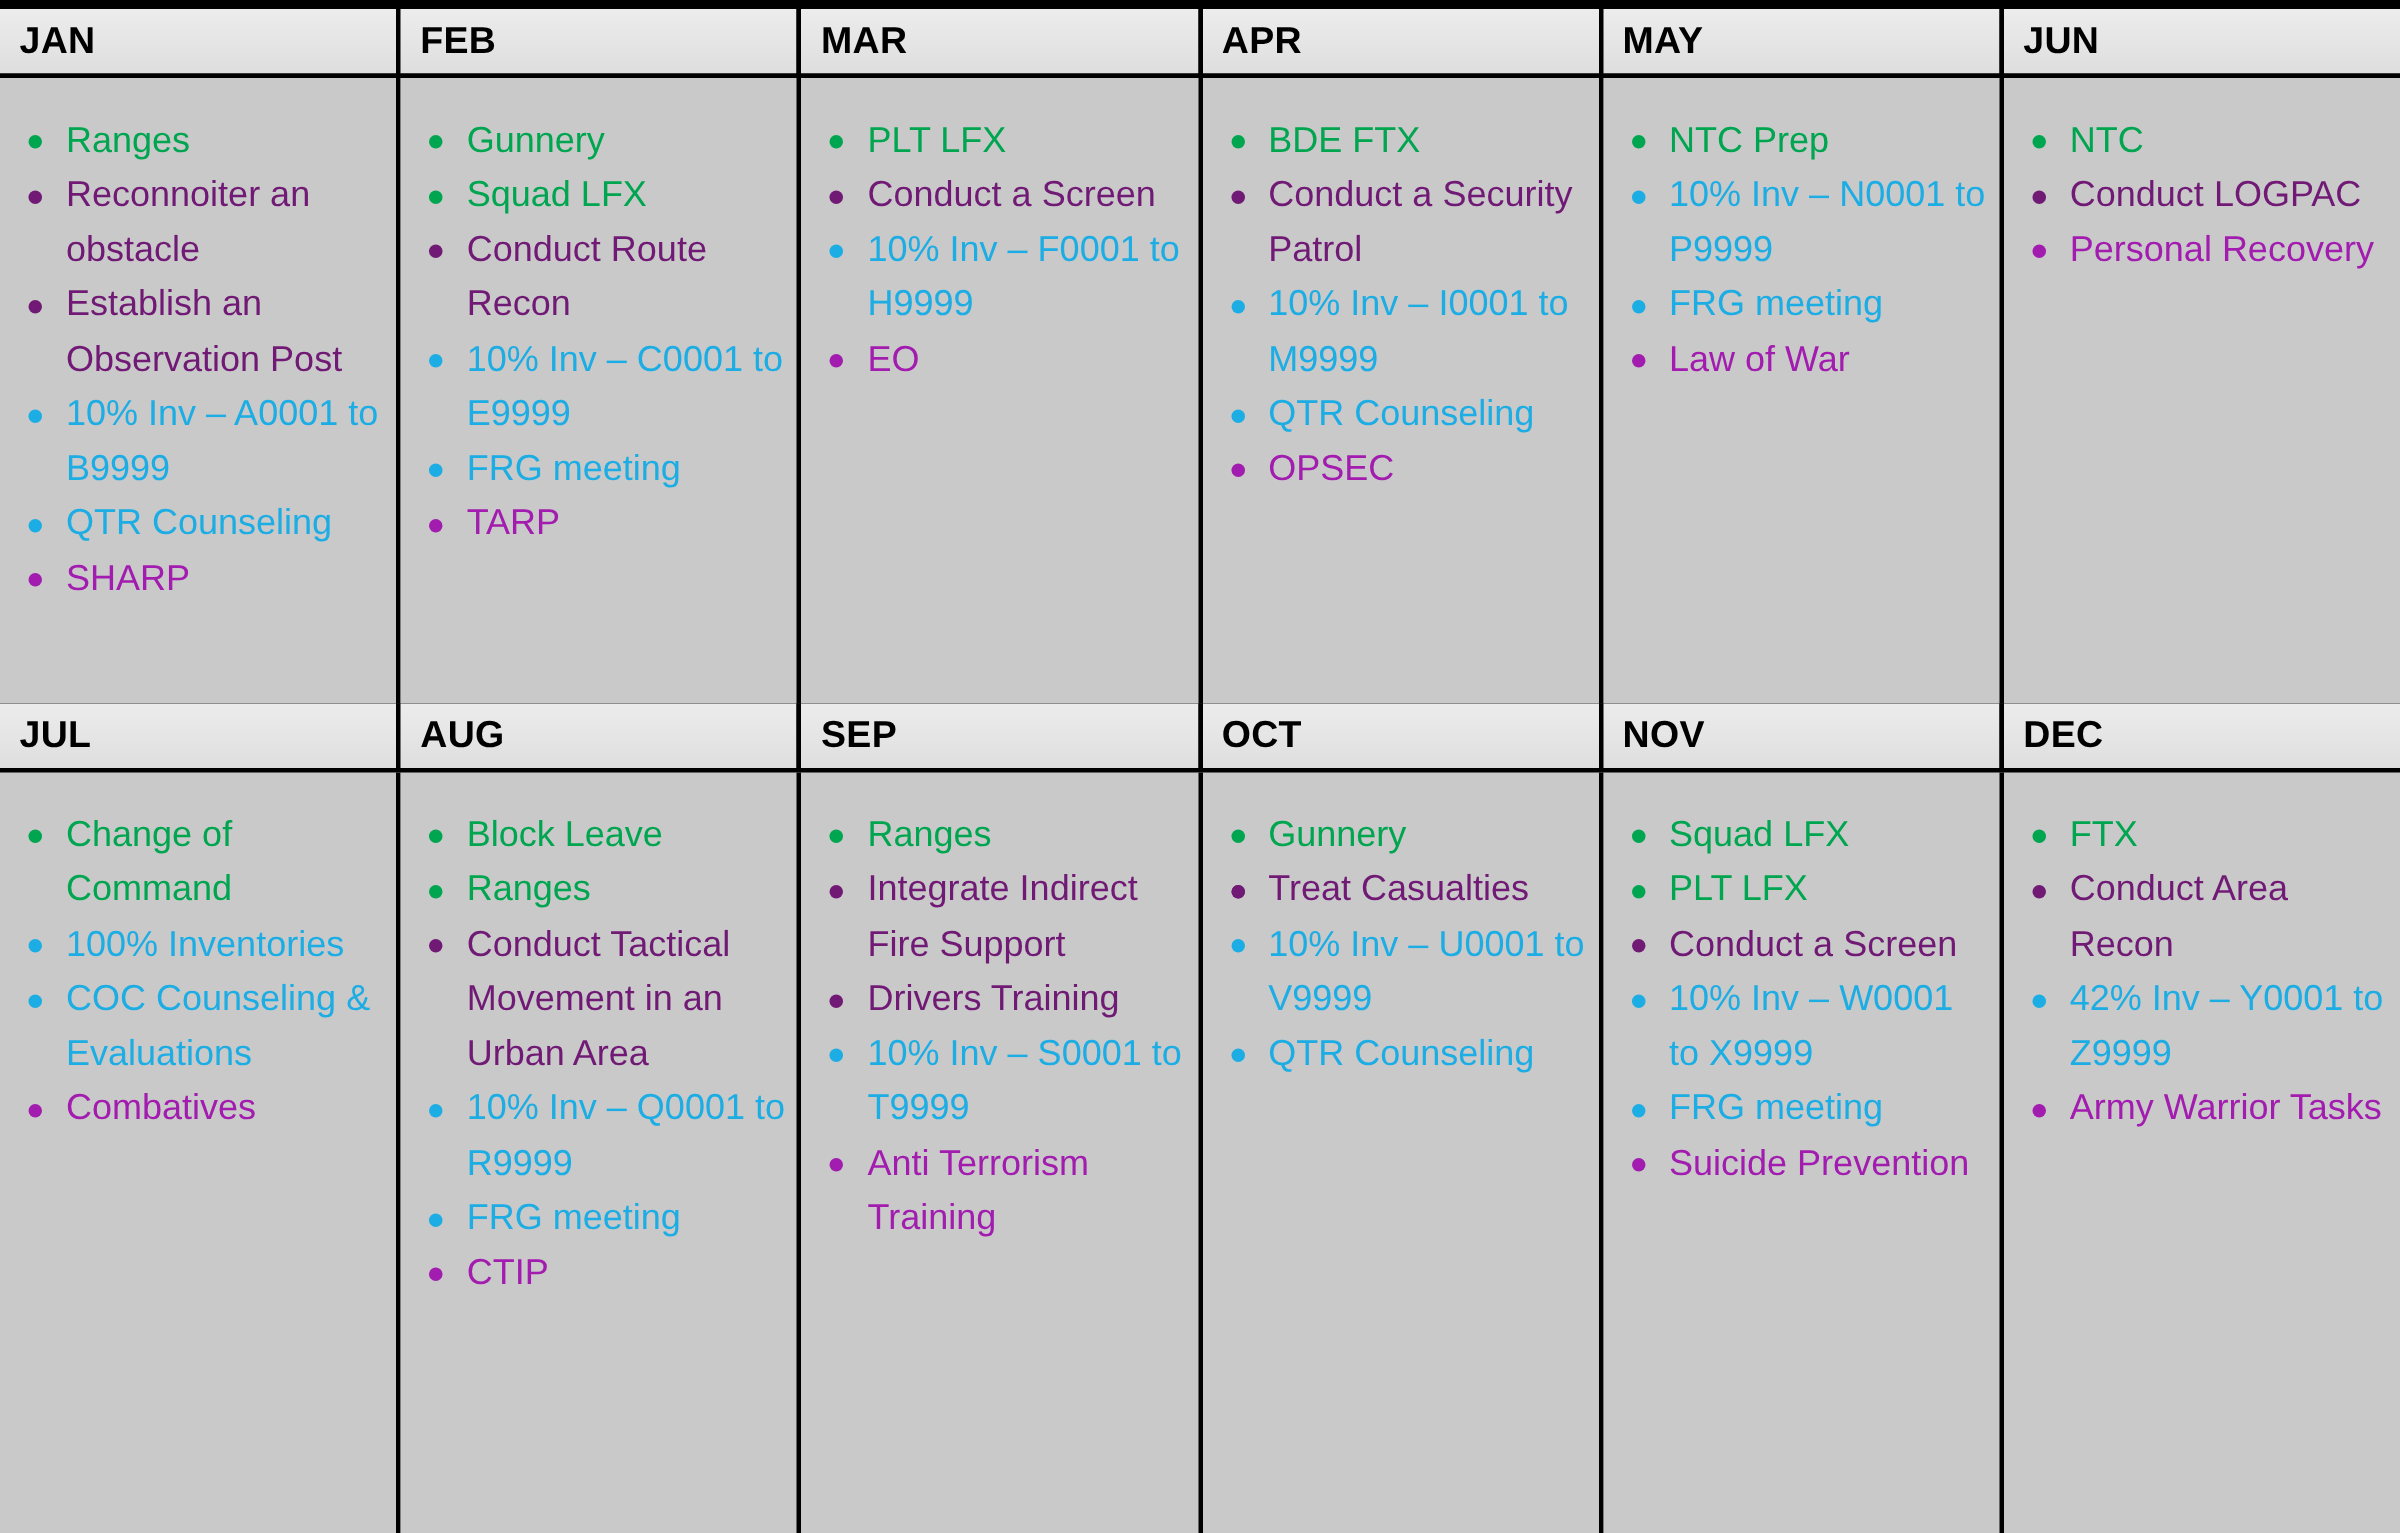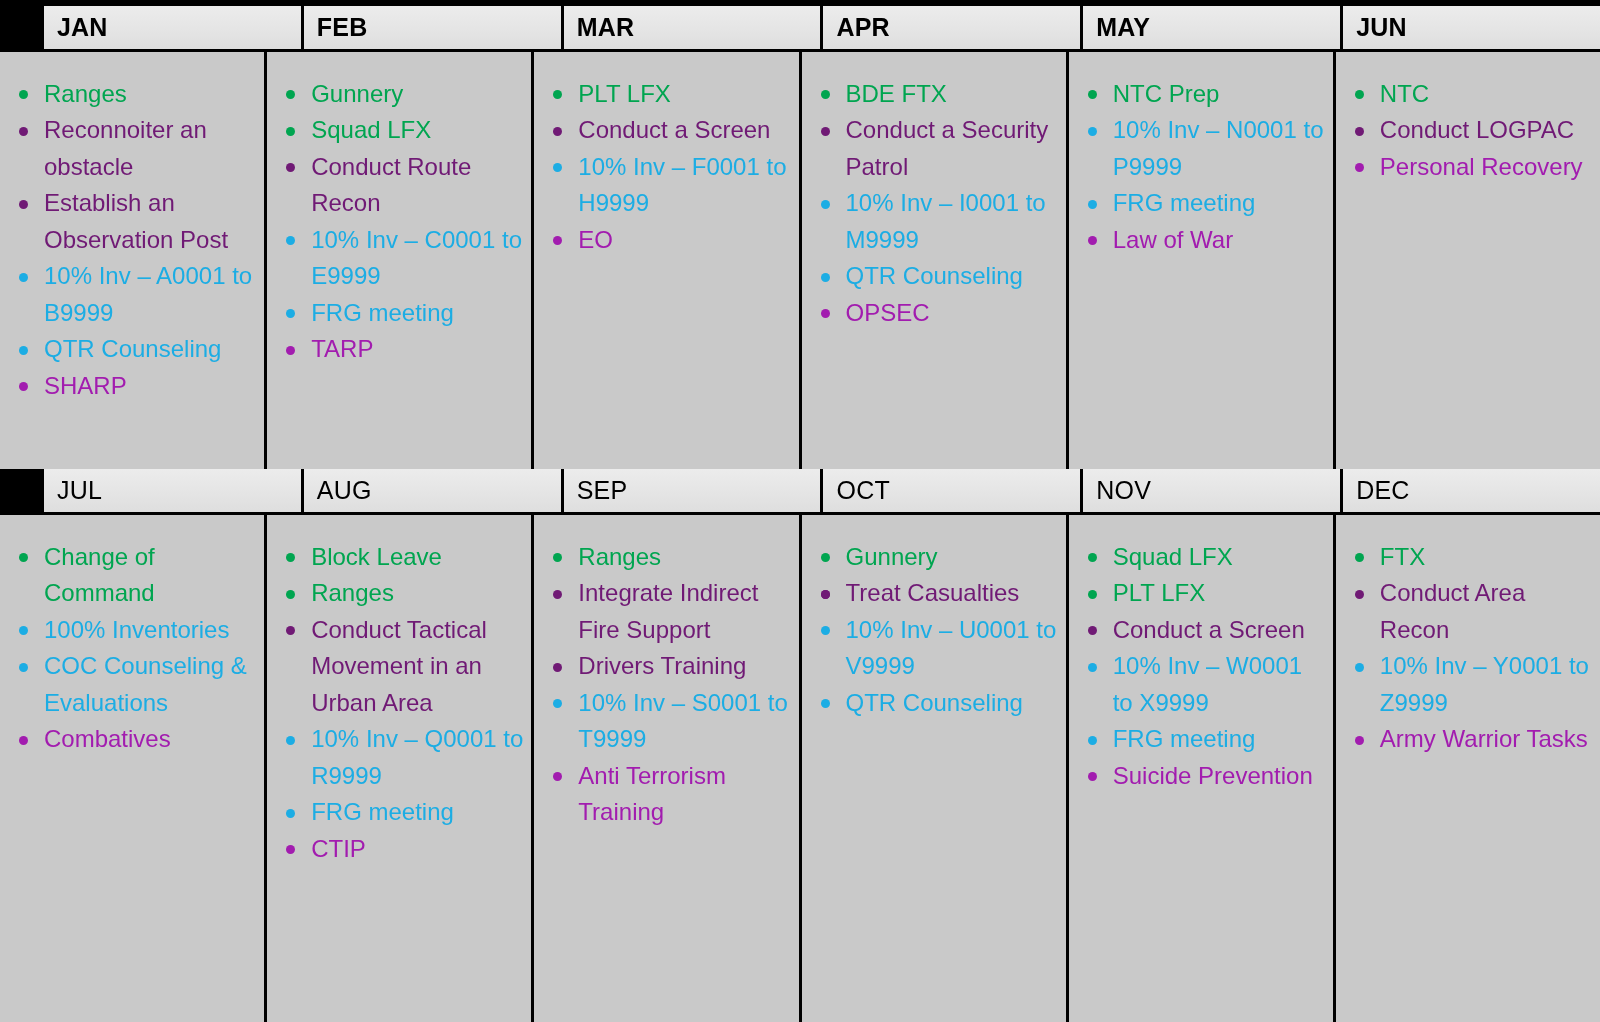--- a/index.html
+++ b/index.html
@@ -36,21 +36,20 @@
     min-height: 0;
   }
   .cal-row.row-top { flex: 0 0 463px; }
   .cal-row.row-bottom { flex: 1 1 auto; }
 
   
   .header-band {
     display: flex;
     flex: 0 0 46px;
     background: #000000;
-    padding-left: 44px;
   }
   .header-cell {
     flex: 1 1 0;
     background: linear-gradient(to bottom, #ececec 0%, #e4e4e4 60%, #dedede 100%);
     border-right: 3px solid #000000;
     border-bottom: 3px solid #000000;
     display: flex;
     align-items: center;
     padding-left: 13px;
     box-sizing: border-box;
@@ -58,21 +57,21 @@
   }
   .header-cell:last-child { border-right: none; }
   .header-cell .month-label {
     font-size: 25px;
     line-height: 1;
     color: #000000;
     letter-spacing: 0.2px;
     white-space: nowrap;
   }
   .row-top .header-cell .month-label { font-weight: bold; }
-  .row-bottom .header-cell .month-label { font-weight: normal; }
+  .row-bottom .header-cell .month-label { font-weight: bold; }
 
   
   .body-band {
     display: flex;
     flex: 1 1 auto;
     background: #000000;
     min-height: 0;
   }
   .body-cell {
     flex: 1 1 0;
@@ -433,21 +432,21 @@
               <li class="task-item cat-green">
                 <span class="bullet"></span>
                 <span class="task-text">FTX</span>
               </li>
               <li class="task-item cat-red">
                 <span class="bullet"></span>
                 <span class="task-text">Conduct Area Recon</span>
               </li>
               <li class="task-item cat-blue">
                 <span class="bullet"></span>
-                <span class="task-text">10% Inv – Y0001 to Z9999</span>
+                <span class="task-text">42% Inv – Y0001 to Z9999</span>
               </li>
               <li class="task-item cat-purple">
                 <span class="bullet"></span>
                 <span class="task-text">Army Warrior Tasks</span>
               </li>
             </ul>
           </div>
         </div>
       </div>
     </div>

